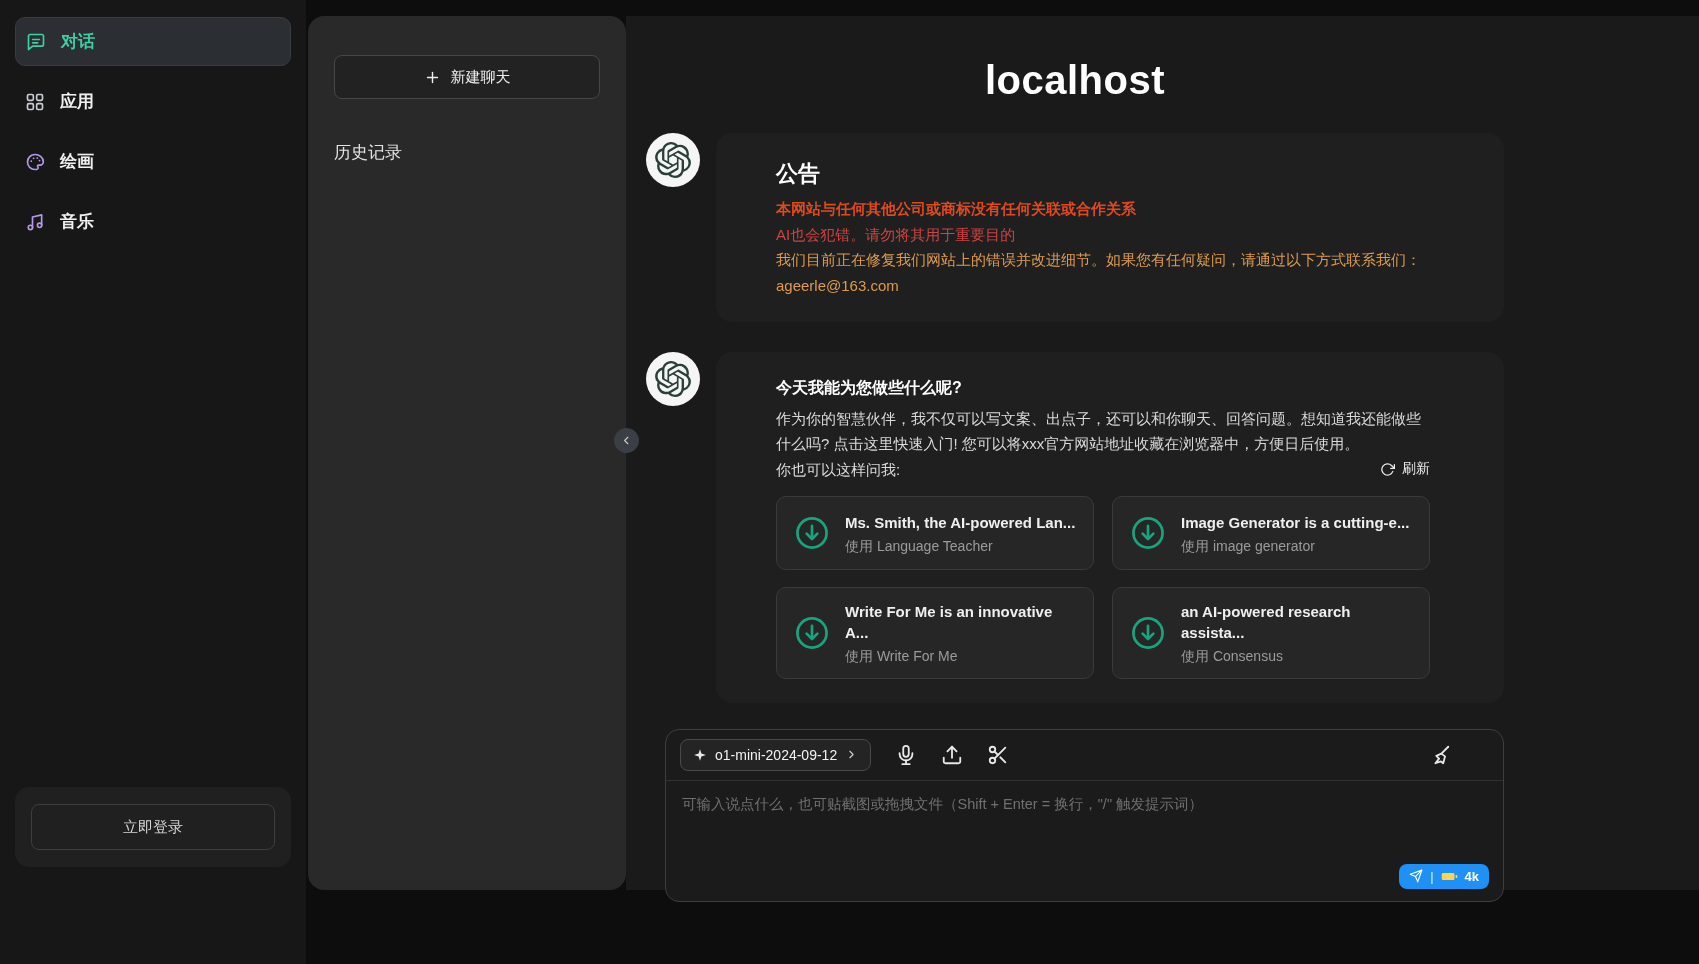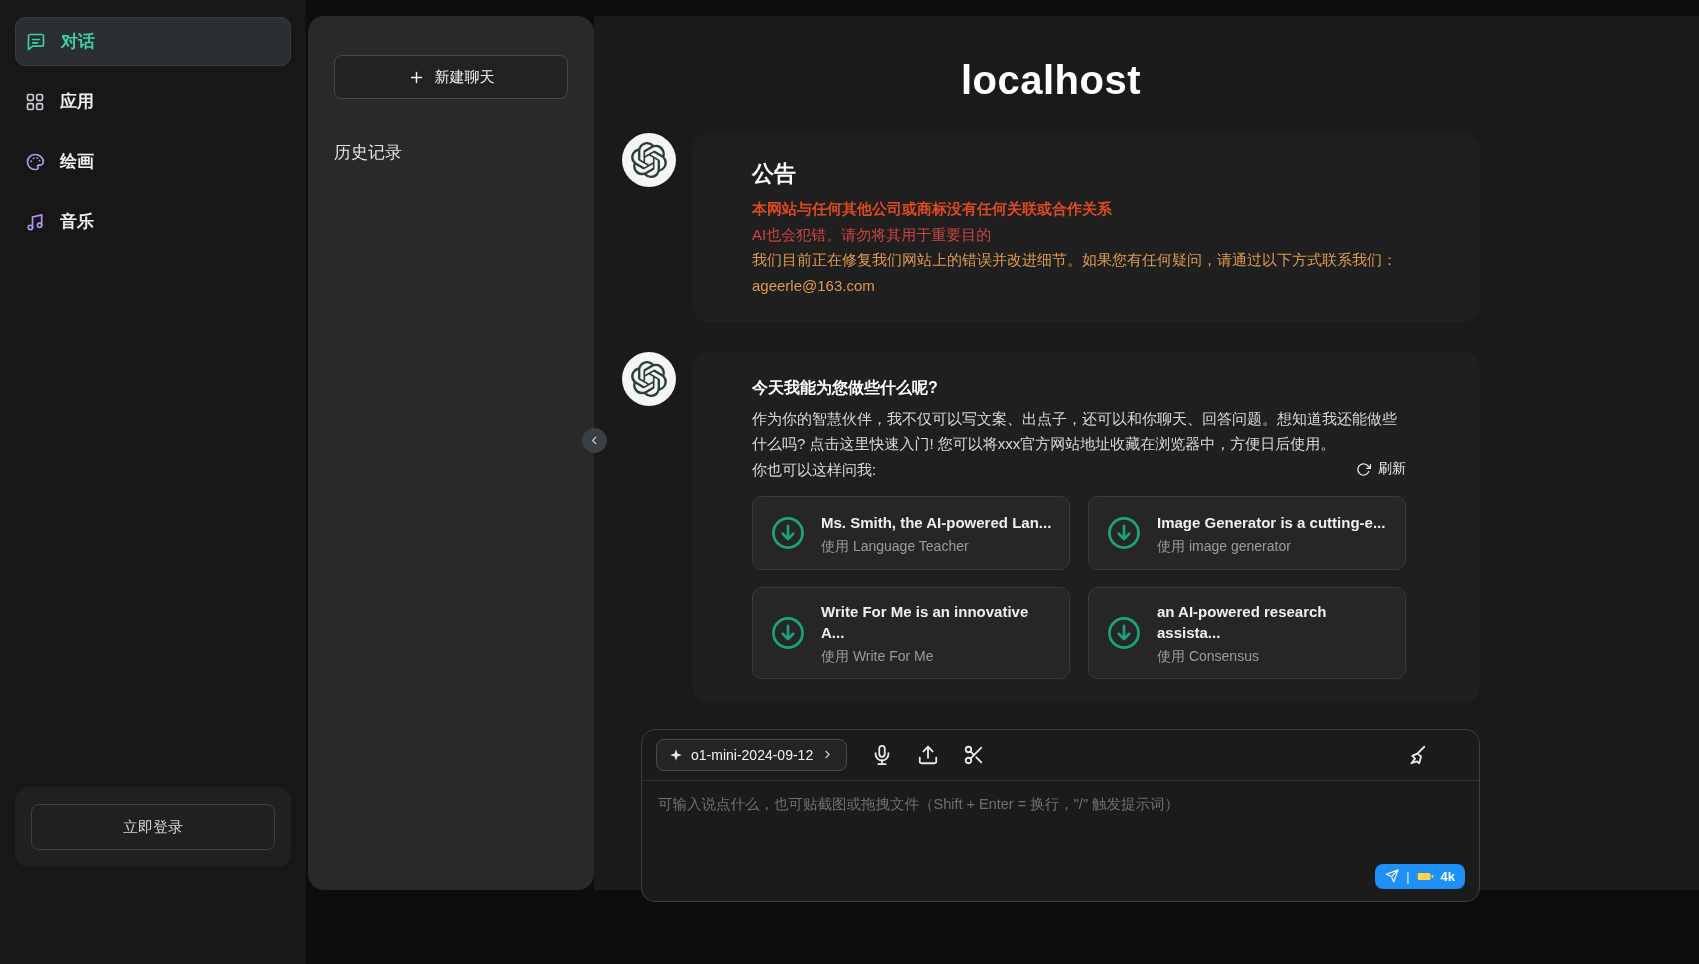--- a/index.html
+++ b/index.html
@@ -36,21 +36,21 @@
     border-radius:8px; color:#d6d6d6; font-size:15px; cursor:pointer;
     font-family:inherit;
   }
 
   
   .panel {
     position:absolute; left:308px; top:16px; right:0; bottom:74px;
     display:flex; border-radius:16px 0 0 16px; overflow:visible;
   }
   .chatlist {
-    width:286px; flex:none; background:#292929; border-radius:16px;
+    width:318px; flex:none; background:#292929; border-radius:16px;
     padding:24px 26px; display:flex; flex-direction:column;
   }
   .new-chat-btn {
     margin-top:15px; height:44px; width:100%;
     display:flex; align-items:center; justify-content:center; gap:10px;
     background:#222222; border:1px solid #474747; border-radius:8px;
     color:#f0f0f0; font-size:15px; cursor:pointer; font-family:inherit;
   }
   .new-chat-btn svg { width:17px; height:17px; }
   .history-title { margin-top:42px; font-size:17px; color:#e3e3e3; }
@@ -58,21 +58,21 @@
     margin-top:26px; height:42px; background:#34373c; border-radius:8px;
     display:flex; align-items:center; gap:10px; padding:0 12px; cursor:pointer;
   }
   .blue-sq { width:15px; height:15px; border-radius:4px; background:#4e8df2; flex:none; }
   .history-item .t { flex:1; font-size:14px; color:#f2f2f2; }
   .mini-ic { width:15px; height:15px; color:#b3b3b3; cursor:pointer; }
 
   
   .chat-main {
     flex:1; background:#1a1a1a; position:relative;
-    padding:26px 0 0 28px;
+    padding:26px 0 0 20px;
   }
   .collapse-btn {
     position:absolute; left:-12px; top:412px; width:25px; height:25px;
     border-radius:50%; background:#3a3f45; color:#cfcfcf;
     display:flex; align-items:center; justify-content:center; cursor:pointer;
     border:none; z-index:5;
   }
   .collapse-btn svg { width:13px; height:13px; }
   .chat-col { width:858px; }
   .page-title {

